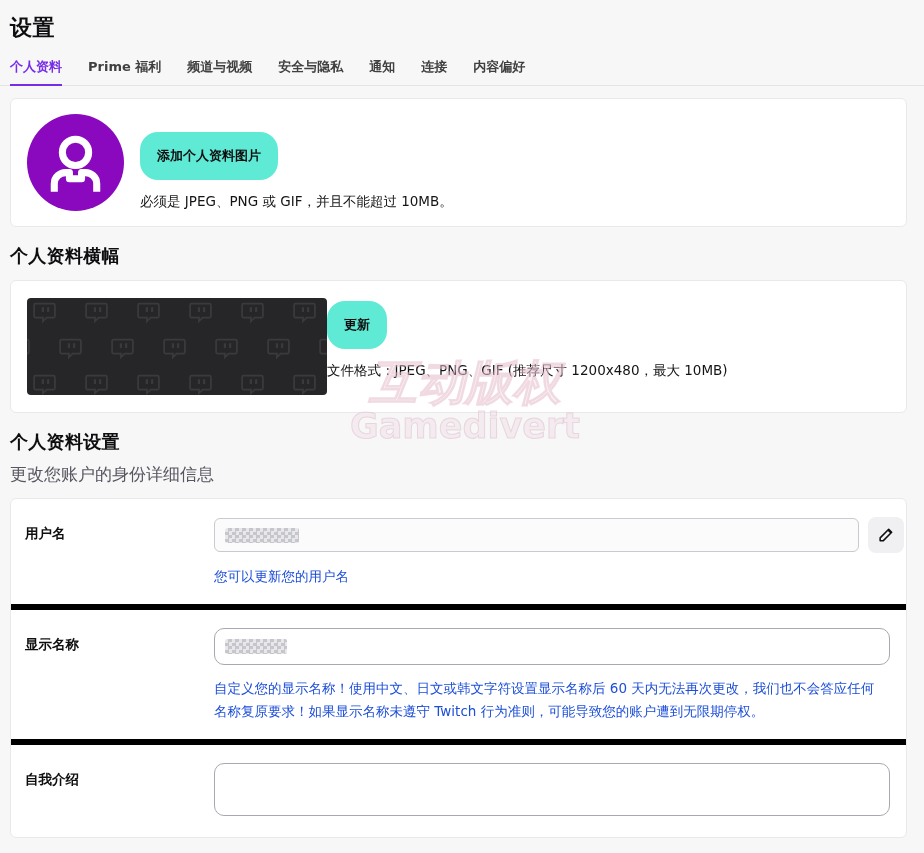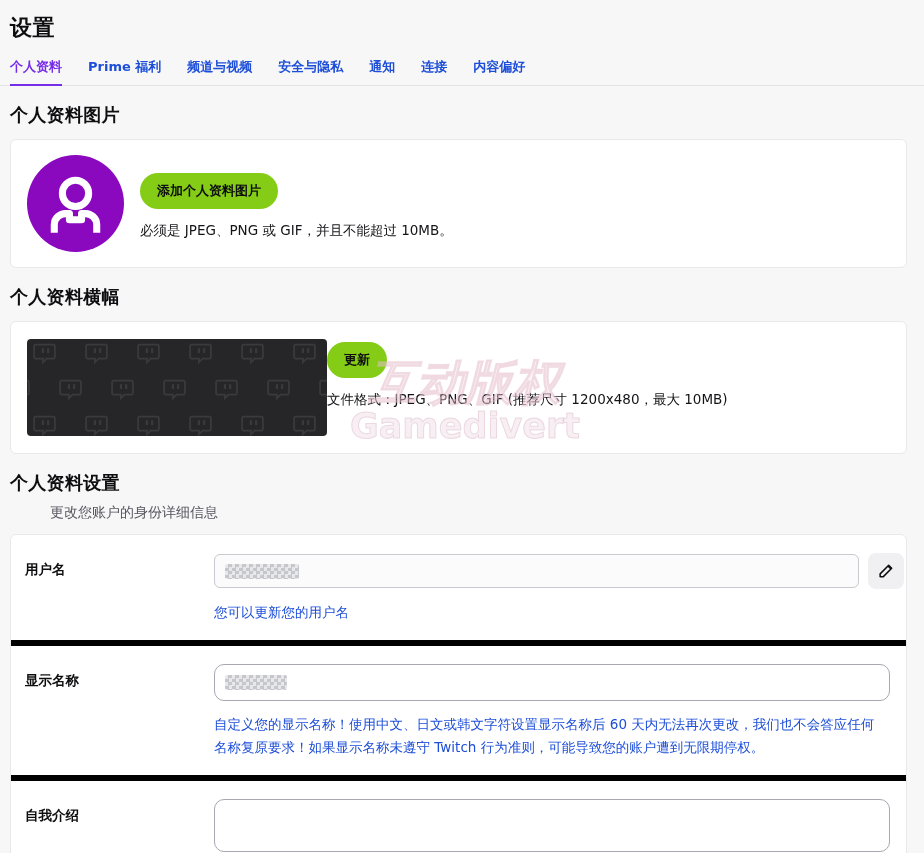--- a/index.html
+++ b/index.html
@@ -16,49 +16,49 @@
   .page-title { font-size: 22px; font-weight: 700; padding-top: 13px; letter-spacing: 0.5px; }
 
   
   .tabs {
     display: flex; gap: 26px; margin-top: 15px;
     margin-left: -10px; margin-right: -17px;
     padding: 0 17px 0 10px;
     border-bottom: 1px solid #e4e4e8;
     font-size: 13px; font-weight: 700;
   }
-  .tab { padding-bottom: 9px; cursor: pointer; color: #1d4ed8; white-space: nowrap; position: relative; }
+  .tab { padding-bottom: 9px; cursor: pointer; color: #404040; white-space: nowrap; position: relative; }
   .tab.active { color: #772ce8; }
   .tab.active::after {
     content: ""; position: absolute; left: 0; right: 0; bottom: -1px;
     height: 2px; background: #772ce8;
   }
 
   
   .section-heading { font-size: 18px; font-weight: 600; margin-top: 17px; letter-spacing: 0.3px; }
-  .section-subheading { font-size: 14px; color: #56565f; margin-top: 9px; margin-left: 40px; }
+  .section-subheading { font-size: 17px; color: #56565f; margin-top: 9px; }
 
   
   .card {
     background: #ffffff;
     border: 1px solid #e9e9ec;
     border-radius: 6px;
     margin-top: 12px;
   }
 
   
   .card-avatar { display: flex; padding: 15px 16px; align-items: flex-start; }
   .avatar-circle { width: 97px; height: 97px; flex: 0 0 97px; }
   .avatar-side { margin-left: 16px; padding-top: 18px; }
   .pill-button {
     display: inline-block;
-    background: #84cc16;
+    background: #5eead4;
     border: none;
     border-radius: 18px;
-    padding: 9px 17px;
+    padding: 15px 17px;
     font-size: 13px; font-weight: 700;
     font-family: inherit;
     color: #0e0e10;
     cursor: pointer;
   }
   .hint-text { font-size: 13.5px; margin-top: 13px; color: #141417; }
 
   
   .card-banner { display: flex; padding: 17px 16px; align-items: flex-start; }
   .banner-preview { width: 300px; height: 97px; flex: 0 0 300px; border-radius: 4px; overflow: hidden; }
@@ -137,21 +137,20 @@
   <nav class="tabs">
     <span class="tab active">个人资料</span>
     <span class="tab">Prime 福利</span>
     <span class="tab">频道与视频</span>
     <span class="tab">安全与隐私</span>
     <span class="tab">通知</span>
     <span class="tab">连接</span>
     <span class="tab">内容偏好</span>
   </nav>
 
-  <h2 class="section-heading">个人资料图片</h2>
   <div class="card card-avatar">
     <svg class="avatar-circle" viewBox="0 0 96 96">
       <circle cx="48" cy="48" r="48" fill="#8a08be"></circle>
       <circle cx="48" cy="38" r="13" fill="none" stroke="#ffffff" stroke-width="7"></circle>
       <path d="M27 77 v-8 c0-7 6-11 11-11 h4 v6 h12 v-6 h4 c5 0 11 4 11 11 v8" fill="none" stroke="#ffffff" stroke-width="7" stroke-linejoin="round"></path>
     </svg>
     <div class="avatar-side">
       <button class="pill-button">添加个人资料图片</button>
       <div class="hint-text">必须是 JPEG、PNG 或 GIF，并且不能超过 10MB。</div>
     </div>

